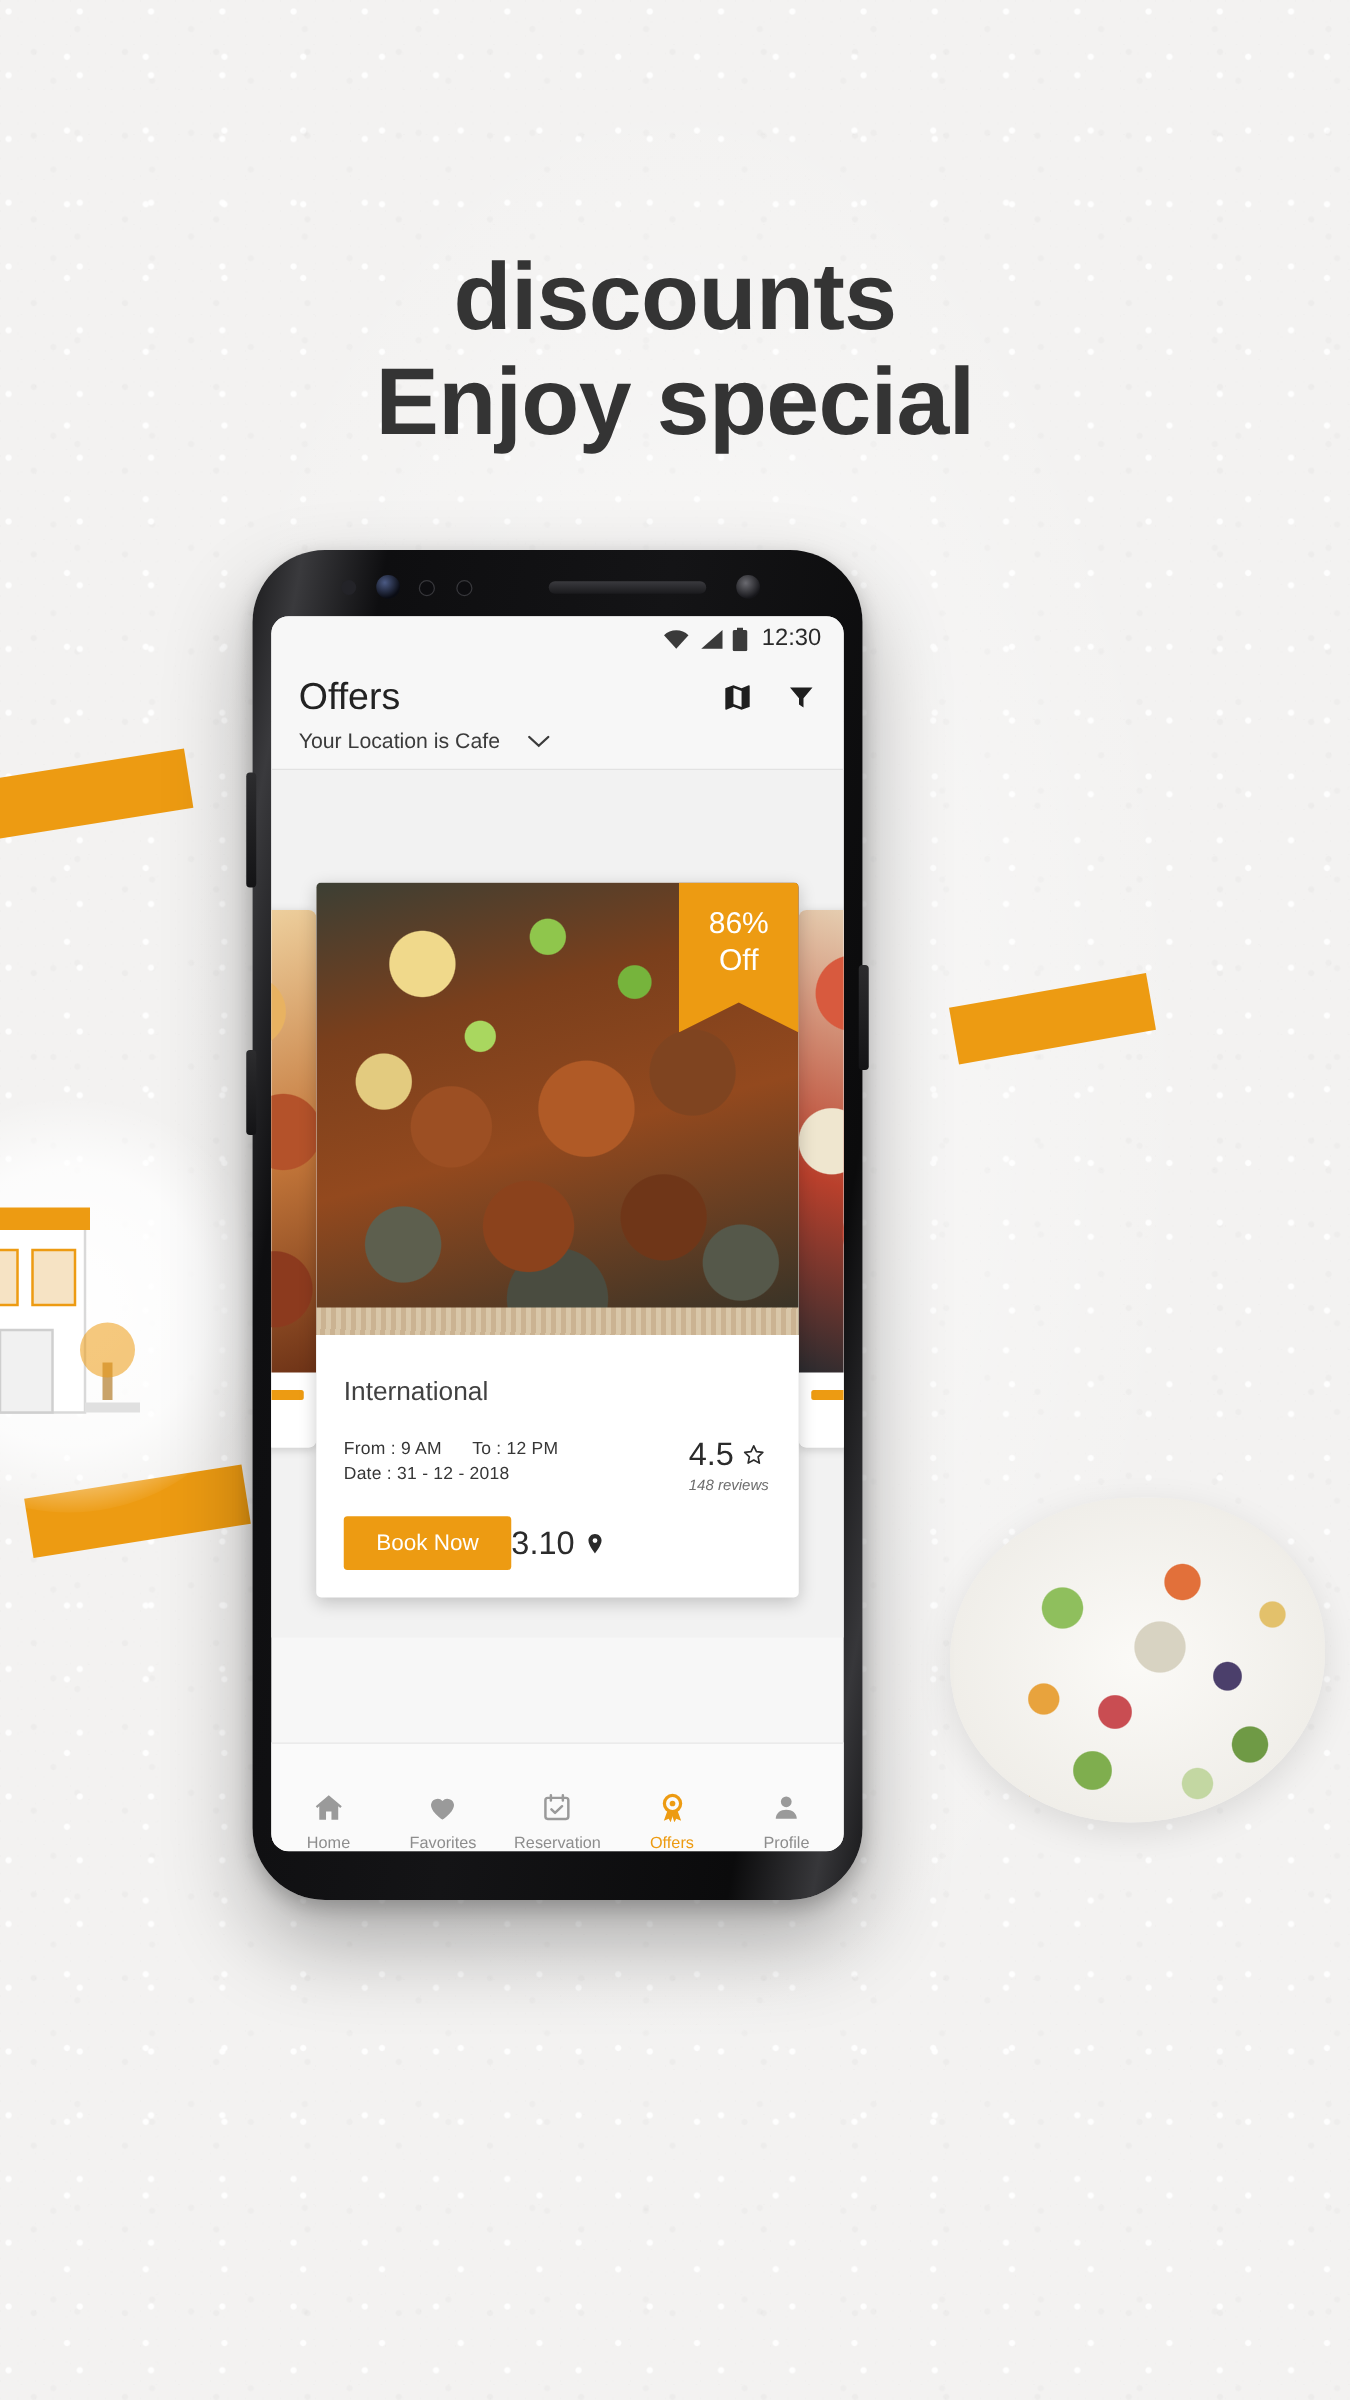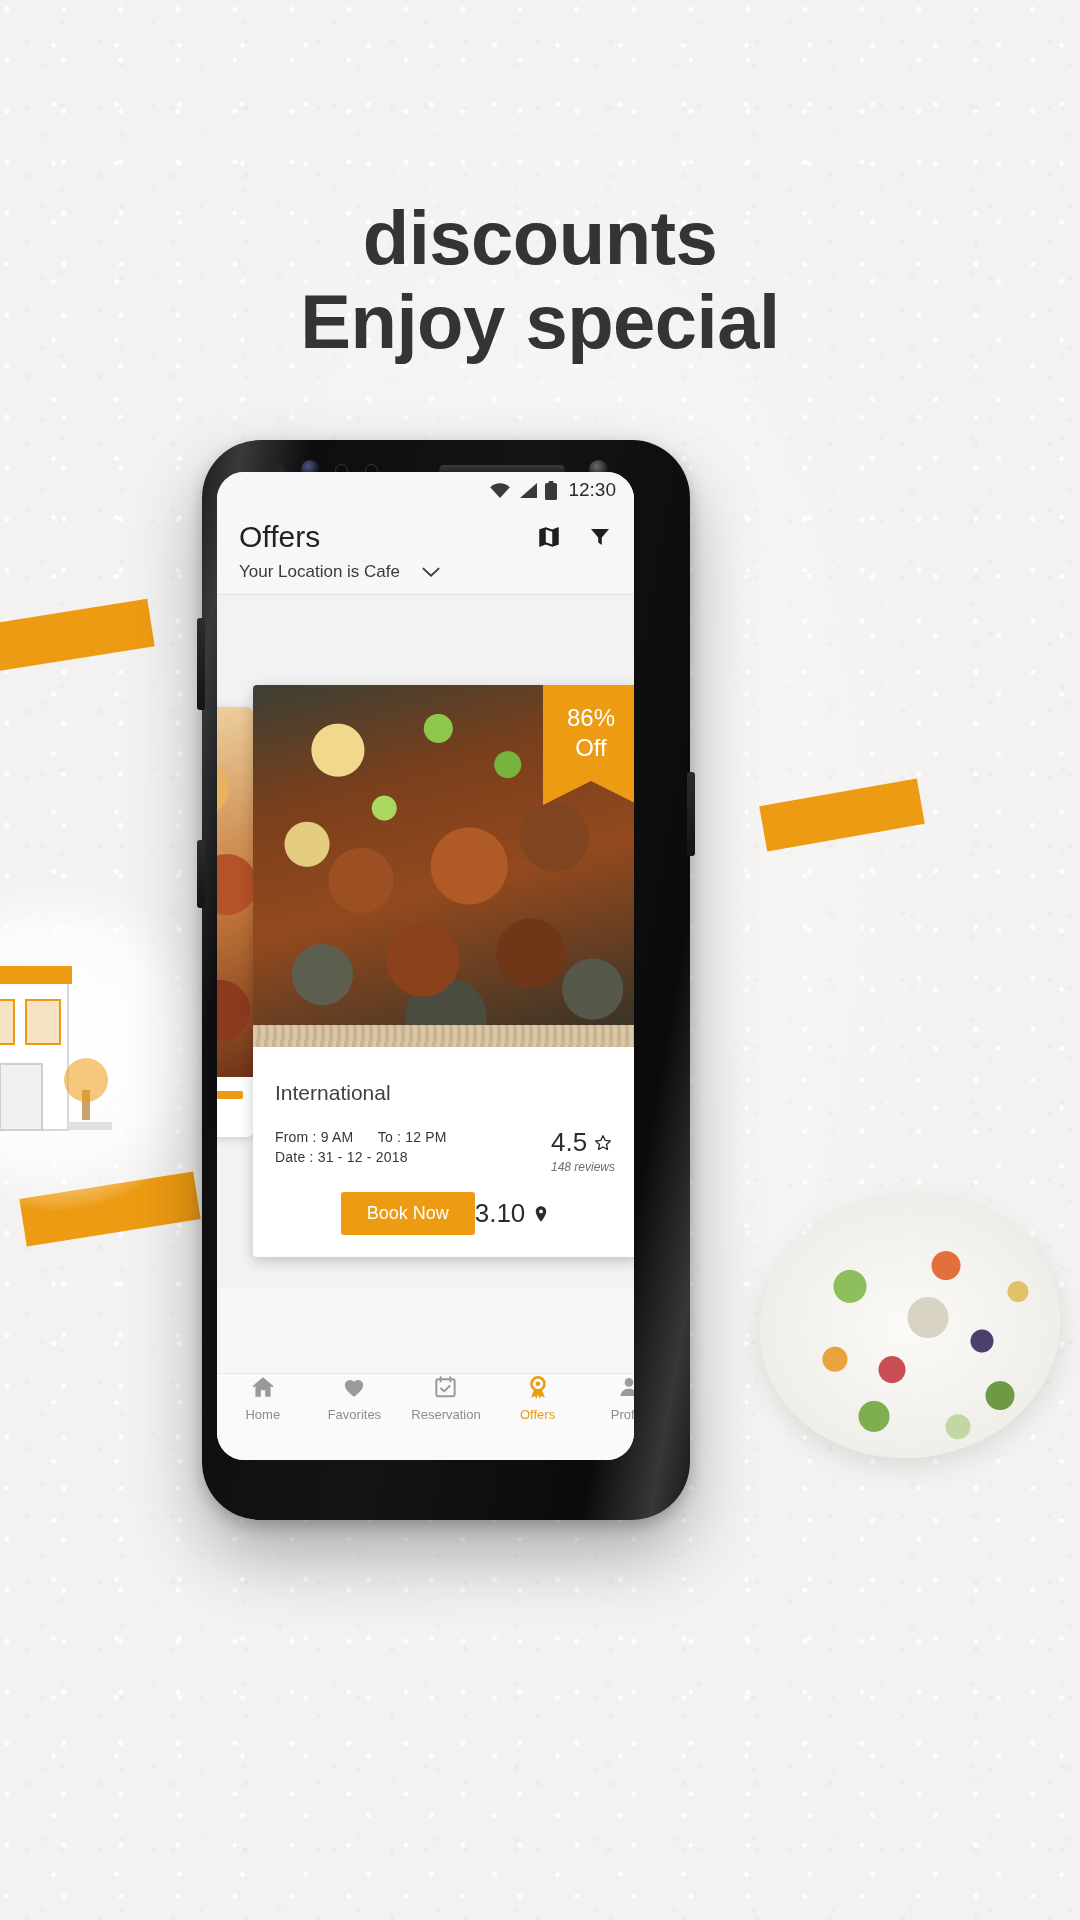--- a/index.html
+++ b/index.html
@@ -71,22 +71,22 @@
     border-radius:58px;
     background:linear-gradient(100deg,#1b1b1d 0%,#3a3a3d 6%,#0e0e10 16%,#141416 50%,#0b0b0c 84%,#37373a 94%,#18181a 100%);
     box-shadow:0 34px 70px rgba(0,0,0,.30), 0 6px 16px rgba(0,0,0,.22);
   }
   .phone-btn{position:absolute;background:linear-gradient(180deg,#2c2c2e,#141416);border-radius:3px;}
   #btn-vol{left:-5px;top:178px;width:8px;height:92px;}
   #btn-bix{left:-5px;top:400px;width:8px;height:68px;}
   #btn-pwr{right:-5px;top:332px;width:8px;height:84px;}
 
   #screen{
-    position:absolute;left:15px;top:32px;width:417px;height:988px;
-    border-radius:27px;overflow:hidden;background:#f7f7f7;
+    position:absolute;left:15px;top:53px;width:458px;height:988px;
+    border-radius:14px;overflow:hidden;background:#f7f7f7;
   }
   
   #sensors{position:absolute;left:15px;top:8px;width:458px;height:40px;}
   .sensor{position:absolute;border-radius:50%;}
   #cam-main{left:84px;top:12px;width:19px;height:19px;background:radial-gradient(circle at 36% 32%,#4b5a84,#0a0c14 70%);}
   #cam-dot{left:56px;top:16px;width:12px;height:12px;background:#232328;}
   #sensor-a{left:118px;top:16px;width:13px;height:13px;background:#0d0d10;border:1px solid #37373b;box-sizing:border-box;}
   #sensor-b{left:148px;top:16px;width:13px;height:13px;background:#0d0d10;border:1px solid #37373b;box-sizing:border-box;}
   #earpiece{left:222px;top:17px;width:126px;height:10px;border-radius:6px;background:linear-gradient(180deg,#3a3a3e,#1a1a1d);}
   #cam-right{left:372px;top:12px;width:19px;height:19px;background:radial-gradient(circle at 40% 34%,#6a6a70,#16161a 72%);}
@@ -177,32 +177,32 @@
   }
   #card-body{padding:16px 22px 0 22px;}
   #card-title-row{display:flex;align-items:center;justify-content:space-between;}
   #restaurant-name{font-size:24px;color:#2c2c2c;}
   #cuisine{font-size:21px;color:#414141;margin-top:18px;}
   #meta-row{display:flex;justify-content:space-between;align-items:flex-start;margin-top:22px;}
   .meta-line{font-size:14px;color:#363636;line-height:20px;letter-spacing:.2px;}
   #rating-block{text-align:right;padding-right:2px;}
   #rating-value{font-size:26px;color:#2b2b2b;display:flex;align-items:center;gap:6px;}
   #review-count{font-size:12px;color:#6d6d6d;margin-top:2px;font-style:italic;}
-  #bottom-row{display:flex;justify-content:center;align-items:center;margin-top:18px;}
+  #bottom-row{display:flex;justify-content:flex-start;align-items:center;margin-top:18px;}
   #book-now-button{
     background:#ED9B12;color:#fff;border:none;border-radius:3px;
     font-size:18px;padding:11px 26px;font-family:inherit;cursor:pointer;
   }
   #distance-block{display:flex;align-items:center;gap:6px;font-size:26px;color:#2b2b2b;}
 
   
   #bottomnav{
     position:absolute;bottom:0;left:0;width:458px;height:86px;
     background:#fafafa;border-top:1px solid #e6e6e6;
-    display:flex;align-items:flex-start;
+    display:flex;align-items:flex-end;
   }
   .nav-item{flex:1;display:flex;flex-direction:column;align-items:center;gap:7px;cursor:pointer;}
   .nav-label{font-size:13px;color:#8d8d8d;}
   .nav-item.active .nav-label{color:#ED9B12;}
   .nav-icon{height:26px;display:flex;align-items:center;}
 </style>
 </head>
 <body>
 
 <div id="bg-texture"></div>

